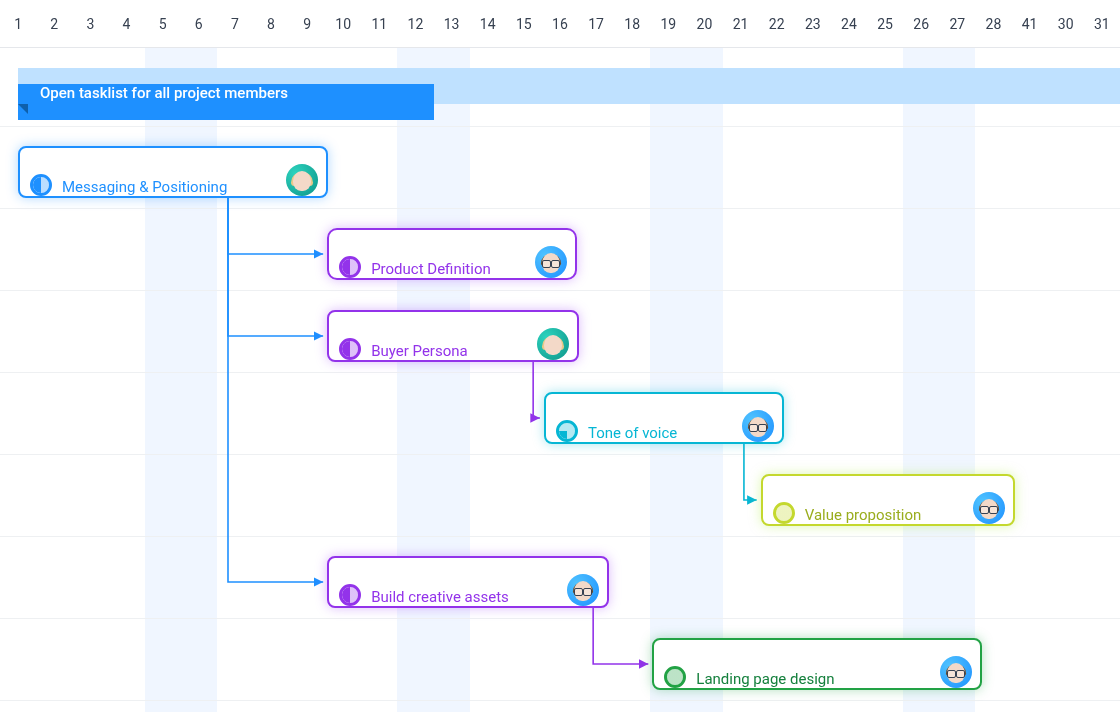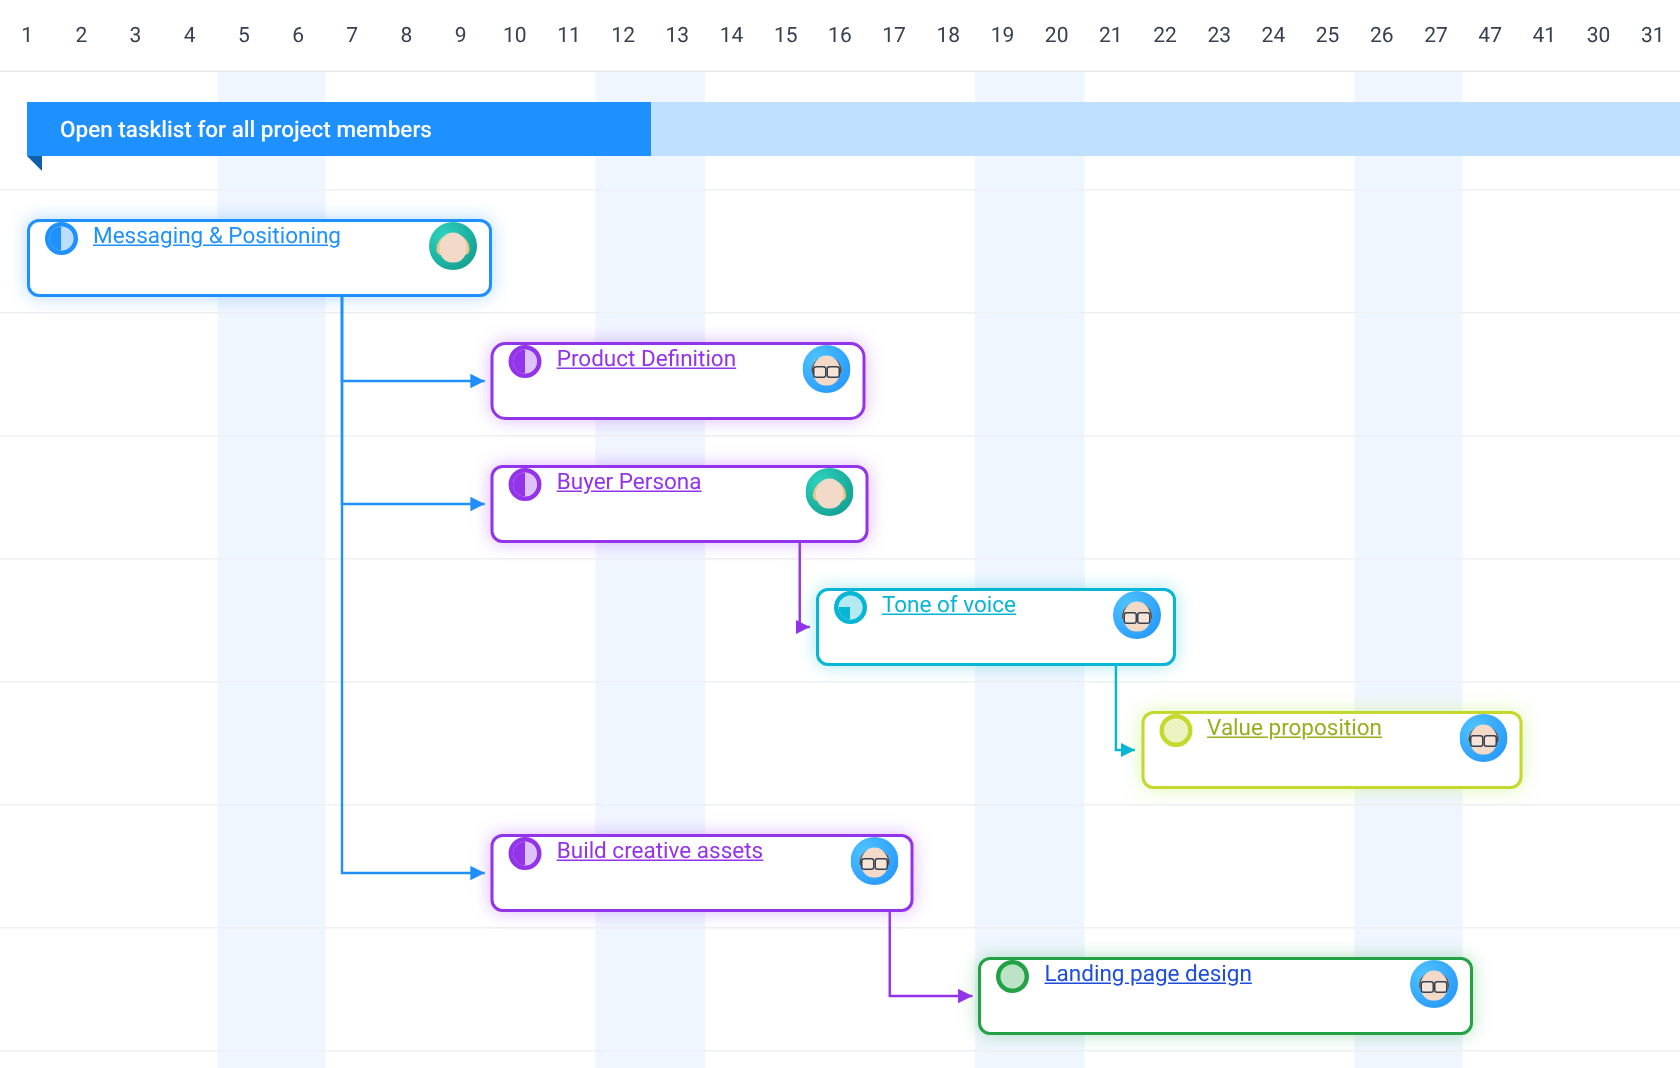--- a/index.html
+++ b/index.html
@@ -59,25 +59,24 @@
     height: 36px;
     z-index: 2;
   }
   .banner-tail {
     position: absolute;
     left: 0; right: 0; top: 0; height: 36px;
     background: #bfe1ff;
   }
   .banner-head {
     position: absolute;
-    left: 0; top: 0; height: 36px;
+    left: 0; top: 16px; height: 36px;
     background: #1e90ff;
     color: #fff;
     display: flex;
-    align-items: center;
     padding: 0 18px 0 22px;
     font-size: 15px;
     font-weight: 500;
   }
   .banner-flag {
     position: absolute;
     left: 0;
     top: 36px;
     width: 0; height: 0;
     border-top: 10px solid #0f6bbf;
@@ -85,48 +84,47 @@
     filter: brightness(0.9);
   }
   
   .task {
     position: absolute;
     height: 52px;
     border: 2px solid;
     border-radius: 8px;
     background: #fff;
     display: flex;
-    align-items: flex-start;
+    align-items: flex-end;
     padding: 0 8px 0 10px;
     gap: 10px;
     z-index: 3;
     font-size: 15px;
     font-weight: 400;
-    text-decoration: underline;
   }
   .task .progress-ring {
     width: 22px; height: 22px;
     border-radius: 50%;
     flex: 0 0 22px;
     position: relative;
   }
   .task .label { flex: 1; white-space: nowrap; }
   .task .avatar {
     width: 32px; height: 32px; border-radius: 50%;
     flex: 0 0 32px;
     position: relative;
     overflow: hidden;
   }
   
   .c-blue   { border-color: #1e90ff; color: #1e90ff; box-shadow: 0 0 12px rgba(30,144,255,.35); }
   .c-purple { border-color: #9333ea; color: #9333ea; box-shadow: 0 0 12px rgba(168,85,247,.4); }
   .c-cyan   { border-color: #06b6d4; color: #06b6d4; box-shadow: 0 0 12px rgba(6,182,212,.35); }
   .c-lime   { border-color: #bef264; color: #a3b81a; box-shadow: 0 0 12px rgba(190,242,100,.5); }
   .c-lime   { border-color: #c4d82e; color: #9aad1e; }
-  .c-green  { border-color: #22a245; color: #1d4ed8; box-shadow: 0 0 12px rgba(34,162,69,.35); }
+  .c-green  { border-color: #22a245; color: #15803d; box-shadow: 0 0 12px rgba(34,162,69,.35); }
 
   
   svg.connectors {
     position: absolute;
     left: 0; top: 0;
     width: 1120px; height: 712px;
     z-index: 1;
     pointer-events: none;
   }
   
@@ -190,21 +188,21 @@
       <div class="day-cell">18</div>
       <div class="day-cell">19</div>
       <div class="day-cell">20</div>
       <div class="day-cell">21</div>
       <div class="day-cell">22</div>
       <div class="day-cell">23</div>
       <div class="day-cell">24</div>
       <div class="day-cell">25</div>
       <div class="day-cell">26</div>
       <div class="day-cell">27</div>
-      <div class="day-cell">47</div>
+      <div class="day-cell">28</div>
       <div class="day-cell">41</div>
       <div class="day-cell">30</div>
       <div class="day-cell">31</div>
     </div>
 
   <div class="banner-wrap">
     <div class="banner-tail"></div>
     <div class="banner-head" id="banner-head" style="width: 415.548px;">
       <span>Open tasklist for all project members</span>
     </div>

